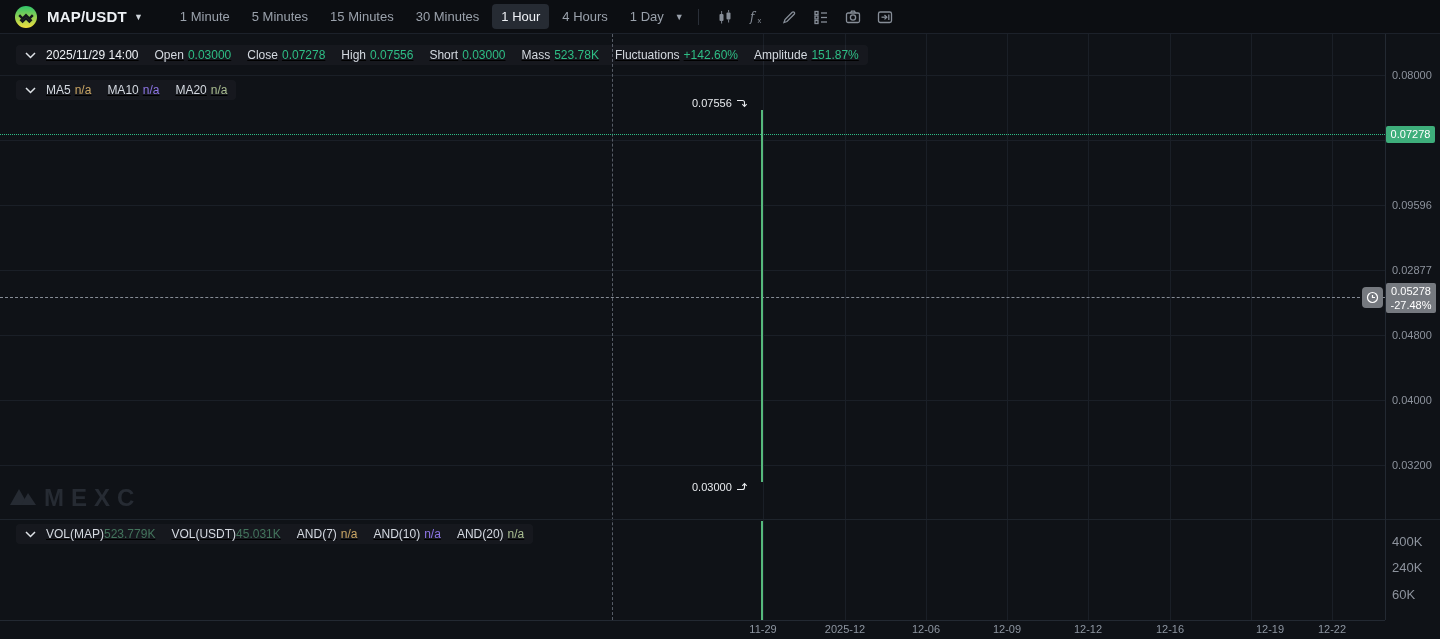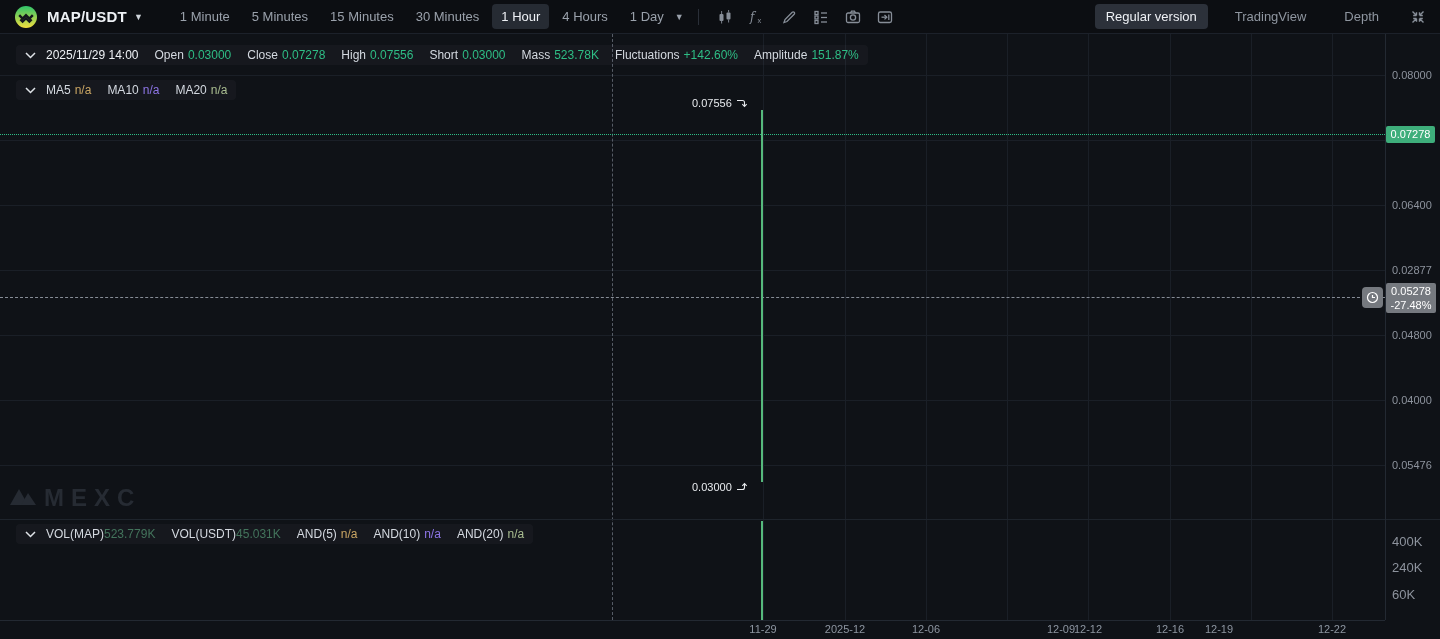--- a/index.html
+++ b/index.html
@@ -50,21 +50,21 @@
                  color:#fff; font-size:11px; line-height:17px; text-align:center; border-radius:2px; }
   .last-badge  { position:absolute; left:1386px; top:249px; width:50px; background:#75797f; color:#fff;
                  font-size:11px; line-height:14px; text-align:center; border-radius:2px; padding:1px 0; }
   .cd-chip { position:absolute; left:1362px; top:253px; width:21px; height:21px; background:#75797f;
              border-radius:4px; cursor:pointer; display:flex; align-items:center; justify-content:center; }
 
   .anno { position:absolute; display:flex; align-items:center; color:#e7eaee; font-size:11px; }
   .anno svg { margin-left:4px; }
 
   .inforow { position:absolute; display:inline-flex; align-items:center; background:rgba(130,140,155,0.06);
-             border-radius:4px; padding:3px 9px; font-size:12px; white-space:nowrap; }
+             border-radius:4px; padding:3px 9px; font-size:12px; white-space:nowrap;text-decoration:underline; }
   .inforow .chev { margin-right:10px; cursor:pointer; display:flex; align-items:center; }
   .lbl { color:#d4d9e0; margin-left:16px; }
   .lbl.first { margin-left:0; }
   .val-green { color:#2ebd85; margin-left:4px; }
   .val-dimgreen { color:#43745c; }
   .val-gold { color:#c9a563; margin-left:4px; }
   .val-purple { color:#8d75e6; margin-left:4px; }
   .val-sage { color:#a9bd90; margin-left:4px; }
   .datetime { color:#eef1f5; }
 
@@ -143,33 +143,20 @@
           <g stroke="#878e98" stroke-width="1.3" fill="none">
             <rect x="2.5" y="4" width="13" height="10.5" rx="1.8"></rect>
             <line x1="5.5" y1="9.2" x2="10.5" y2="9.2"></line>
             <path d="M8.5,7 L10.8,9.2 L8.5,11.4"></path>
             <line x1="12.8" y1="6.5" x2="12.8" y2="12"></line>
           </g>
         </svg>
       </div>
     </div>
 
-    <div class="tb-right">
-      <span class="vtab active">Regular version</span>
-      <span class="vtab">TradingView</span>
-      <span class="vtab">Depth</span>
-      <svg class="fs-icon" viewBox="0 0 16 16">
-        <g stroke="#878e98" stroke-width="1.4" fill="none">
-          <path d="M6.5,6.5 L2.5,2.5 M6.5,6.5 L6.5,3.2 M6.5,6.5 L3.2,6.5"></path>
-          <path d="M9.5,6.5 L13.5,2.5 M9.5,6.5 L9.5,3.2 M9.5,6.5 L12.8,6.5"></path>
-          <path d="M6.5,9.5 L2.5,13.5 M6.5,9.5 L6.5,12.8 M6.5,9.5 L3.2,9.5"></path>
-          <path d="M9.5,9.5 L13.5,13.5 M9.5,9.5 L9.5,12.8 M9.5,9.5 L12.8,9.5"></path>
-        </g>
-      </svg>
-    </div>
   </div>
 
   <div class="chart">
 
     <div class="hgrid" style="top:41px"></div>
     <div class="hgrid" style="top:106px"></div>
     <div class="hgrid" style="top:171px"></div>
     <div class="hgrid" style="top:236px"></div>
     <div class="hgrid" style="top:301px"></div>
     <div class="hgrid" style="top:366px"></div>
@@ -209,25 +196,25 @@
         <path d="M1,8.5 H6.5 Q8.5,8.5 8.5,6.5 V3" stroke="#e7eaee" fill="none" stroke-width="1.1"></path>
         <path d="M6.3,4.8 L8.5,2.6 L10.7,4.8" stroke="#e7eaee" fill="none" stroke-width="1.1"></path>
       </svg>
     </div>
 
     <div class="pane-divider"></div>
     <div class="axis-hline"></div>
     <div class="axis-vline"></div>
 
     <span class="price-label" style="top:34px">0.08000</span>
-    <span class="price-label" style="top:164px">0.06400</span>
+    <span class="price-label" style="top:164px">0.09596</span>
     <span class="price-label" style="top:229px">0.02877</span>
     <span class="price-label" style="top:294px">0.04800</span>
     <span class="price-label" style="top:359px">0.04000</span>
-    <span class="price-label" style="top:424px">0.05476</span>
+    <span class="price-label" style="top:424px">0.03200</span>
 
     <div class="close-badge">0.07278</div>
 
     <div class="cd-chip">
       <svg width="13" height="13" viewBox="0 0 13 13">
         <circle cx="6.5" cy="6.5" r="5" stroke="#fff" stroke-width="1.2" fill="none"></circle>
         <path d="M6.5,4 V6.5 H9" stroke="#fff" stroke-width="1.2" fill="none"></path>
       </svg>
     </div>
     <div class="last-badge">
@@ -235,24 +222,24 @@
       <div>-27.48%</div>
     </div>
 
     <span class="vol-label" style="top:501px">400K</span>
     <span class="vol-label" style="top:527px">240K</span>
     <span class="vol-label" style="top:554px">60K</span>
 
     <span class="x-label" style="left:743px">11-29</span>
     <span class="x-label" style="left:818px; width:54px">2025-12</span>
     <span class="x-label" style="left:906px">12-06</span>
-    <span class="x-label" style="left:1041px">12-09</span>
+    <span class="x-label" style="left:987px">12-09</span>
     <span class="x-label" style="left:1068px">12-12</span>
     <span class="x-label" style="left:1150px">12-16</span>
-    <span class="x-label" style="left:1199px">12-19</span>
+    <span class="x-label" style="left:1250px">12-19</span>
     <span class="x-label" style="left:1312px">12-22</span>
 
     <div class="inforow" style="left:16px; top:11px;">
       <span class="chev">
         <svg width="11" height="7" viewBox="0 0 11 7">
             <path d="M1,1 L5.5,5.5 L10,1" stroke="#dfe3e8" stroke-width="1.5" fill="none"></path>
           </svg>
       </span>
       <span class="datetime">2025/11/29 14:00</span>
       <span class="lbl">Open</span>
@@ -288,21 +275,21 @@
     <div class="inforow" style="left:16px; top:490px;">
       <span class="chev">
         <svg width="11" height="7" viewBox="0 0 11 7">
             <path d="M1,1 L5.5,5.5 L10,1" stroke="#dfe3e8" stroke-width="1.5" fill="none"></path>
           </svg>
       </span>
       <span class="lbl first">VOL(MAP)</span>
       <span class="val-dimgreen">523.779K</span>
       <span class="lbl">VOL(USDT)</span>
       <span class="val-dimgreen">45.031K</span>
-      <span class="lbl">AND(5)</span>
+      <span class="lbl">AND(7)</span>
       <span class="val-gold">n/a</span>
       <span class="lbl">AND(10)</span>
       <span class="val-purple">n/a</span>
       <span class="lbl">AND(20)</span>
       <span class="val-sage">n/a</span>
     </div>
 
   </div>
 </div>
 

